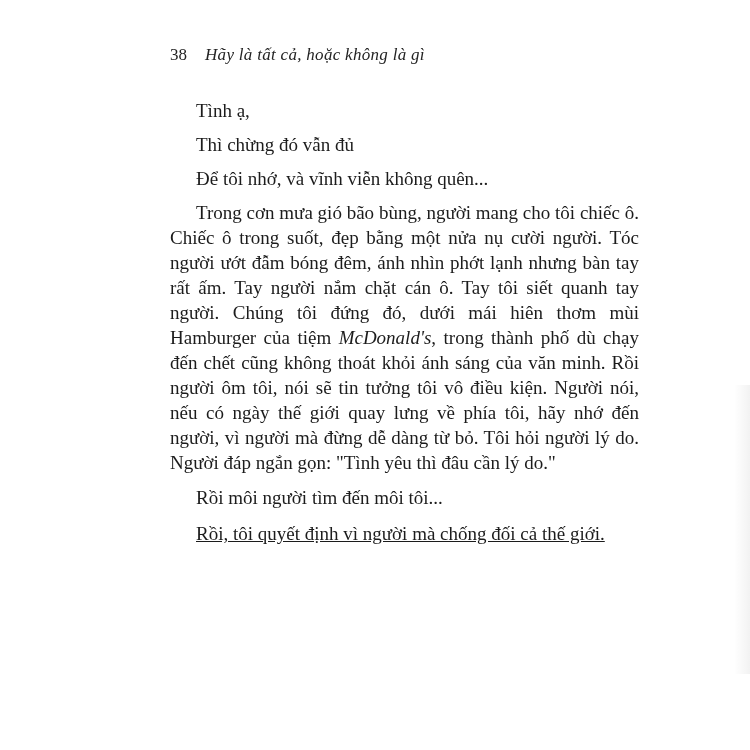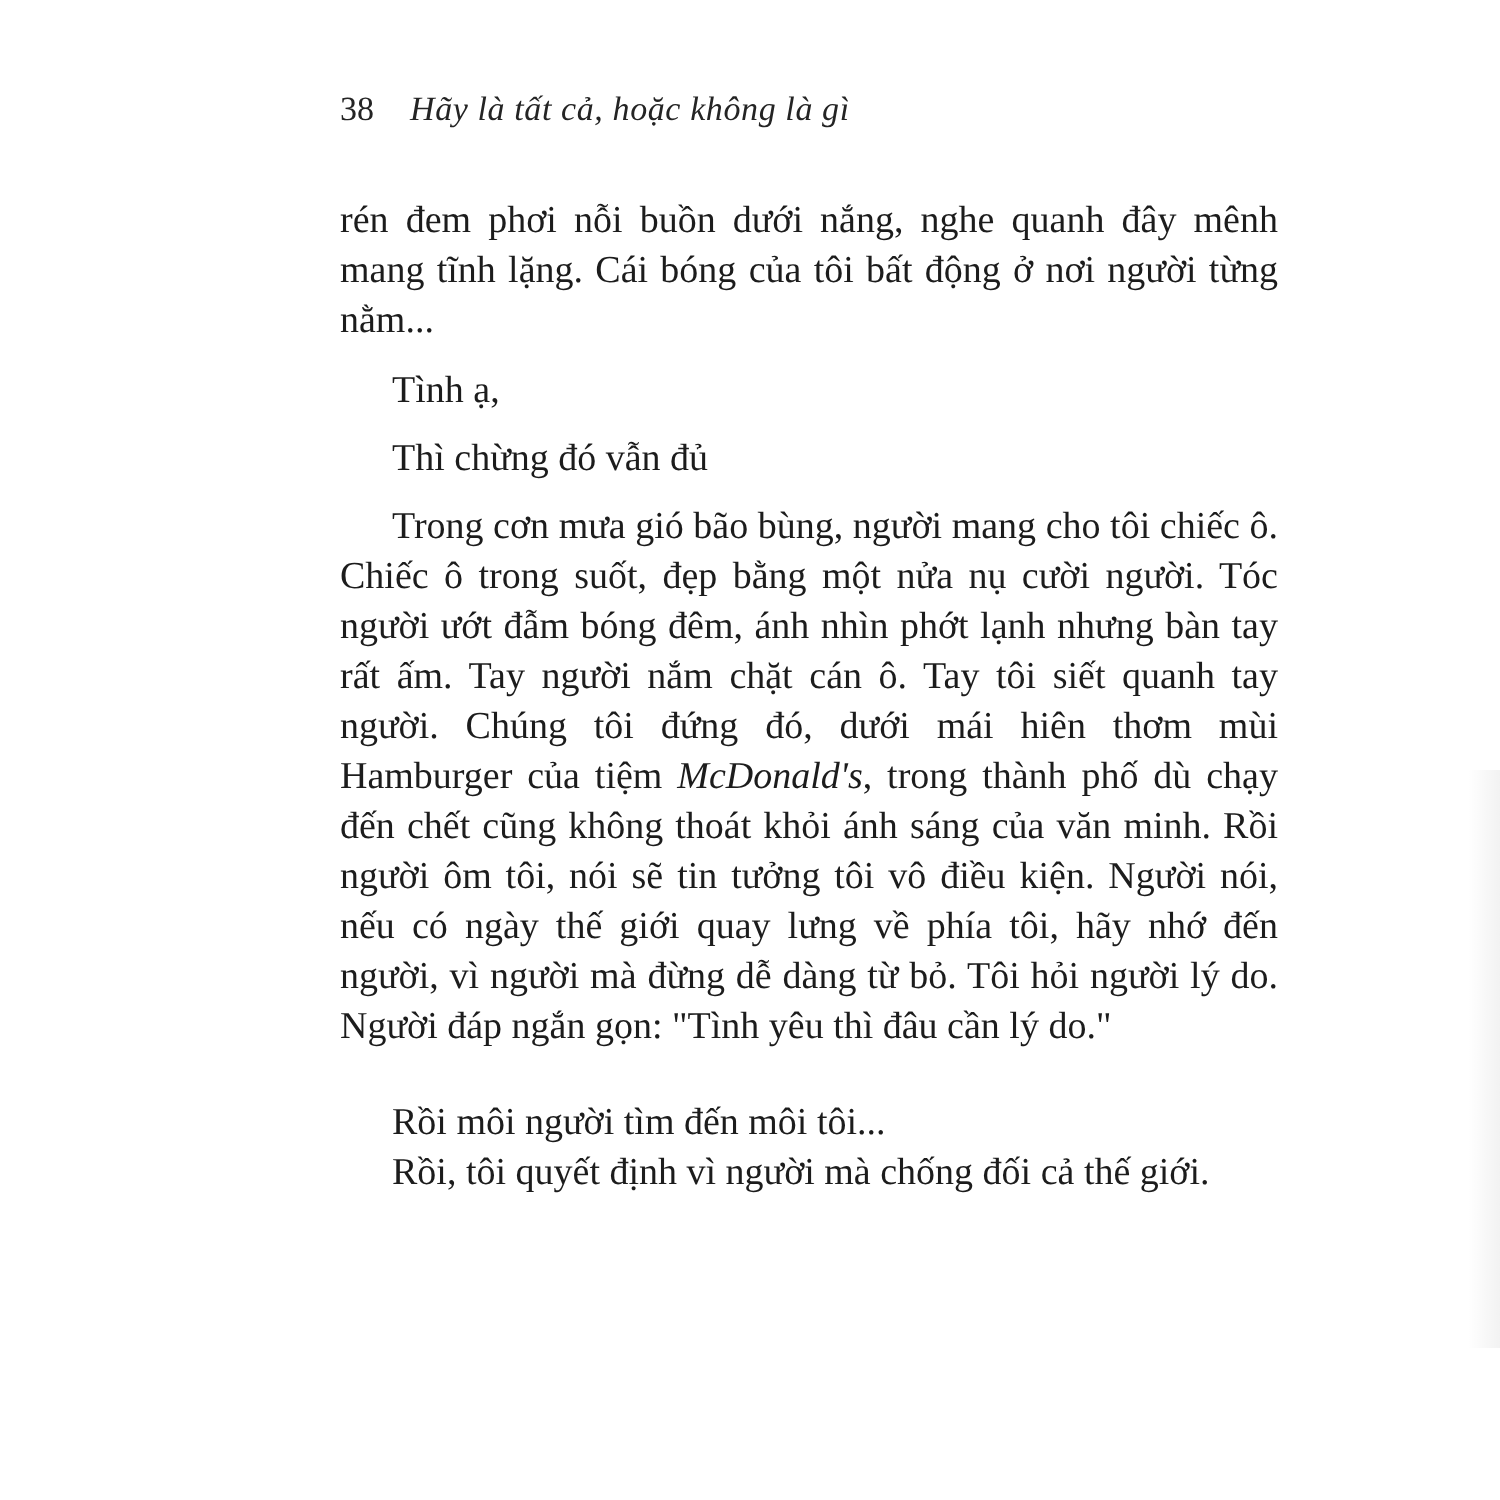--- a/index.html
+++ b/index.html
@@ -48,45 +48,45 @@
   .indent { text-indent: 26px; }
   .verse-group { margin-top: 10px; }
   .verse {
     font-size: 19px;
     line-height: 25px;
     padding-left: 26px;
     margin: 0 0 9px 0;
   }
   .para-story { margin-top: 5px; }
   .italic { font-style: italic; }
-  .p-kiss { margin-top: 23px; }
-  .p-final { margin-top: 0; }
+  .p-kiss { margin-top: 10px; }
+  .p-final { margin-top: 11px; text-decoration: underline; }
   .edge-shadow {
     position: absolute;
     right: 0;
     top: 385px;
     width: 16px;
     height: 330px;
     background: linear-gradient(to right, rgba(0,0,0,0), rgba(0,0,0,0.05));
     pointer-events: none;
   }
 </style>
 </head>
 <body>
 
 <div class="page">
   <div class="text-col">
 
     <div class="running-head"><span class="page-num">38</span><span class="book-title">Hãy là tất cả, hoặc không là gì</span></div>
 
-    <p class="para">rén đem phơi nỗi buồn dưới nắng, nghe quanh đây mênh mang tĩnh lặng. Cái bóng của tôi bất động ở nơi người từng nằm...</p>
 
     <div class="verse-group">
       <p class="verse">Tình ạ,</p>
       <p class="verse">Thì chừng đó vẫn đủ</p>
+      <p class="verse">Để tôi nhớ, và vĩnh viễn không quên...</p>
     </div>
 
     <p class="para indent para-story"><span>Trong cơn mưa gió bão bùng, người mang cho tôi chiếc ô. Chiếc ô trong suốt, đẹp bằng một nửa nụ cười người. Tóc người ướt đẫm bóng đêm, ánh nhìn phớt lạnh nhưng bàn tay rất ấm. Tay người nắm chặt cán ô. Tay tôi siết quanh tay người. Chúng tôi đứng đó, dưới mái hiên thơm mùi Hamburger của tiệm </span><span class="italic">McDonald's</span><span>, trong thành phố dù chạy đến chết cũng không thoát khỏi ánh sáng của văn minh. Rồi người ôm tôi, nói sẽ tin tưởng tôi vô điều kiện. Người nói, nếu có ngày thế giới quay lưng về phía tôi, hãy nhớ đến người, vì người mà đừng dễ dàng từ bỏ. Tôi hỏi người lý do. Người đáp ngắn gọn: "Tình yêu thì đâu cần lý do."</span></p>
 
     <p class="para indent p-kiss">Rồi môi người tìm đến môi tôi...</p>
 
     <p class="para indent p-final">Rồi, tôi quyết định vì người mà chống đối cả thế giới.</p>
 
   </div>
 

